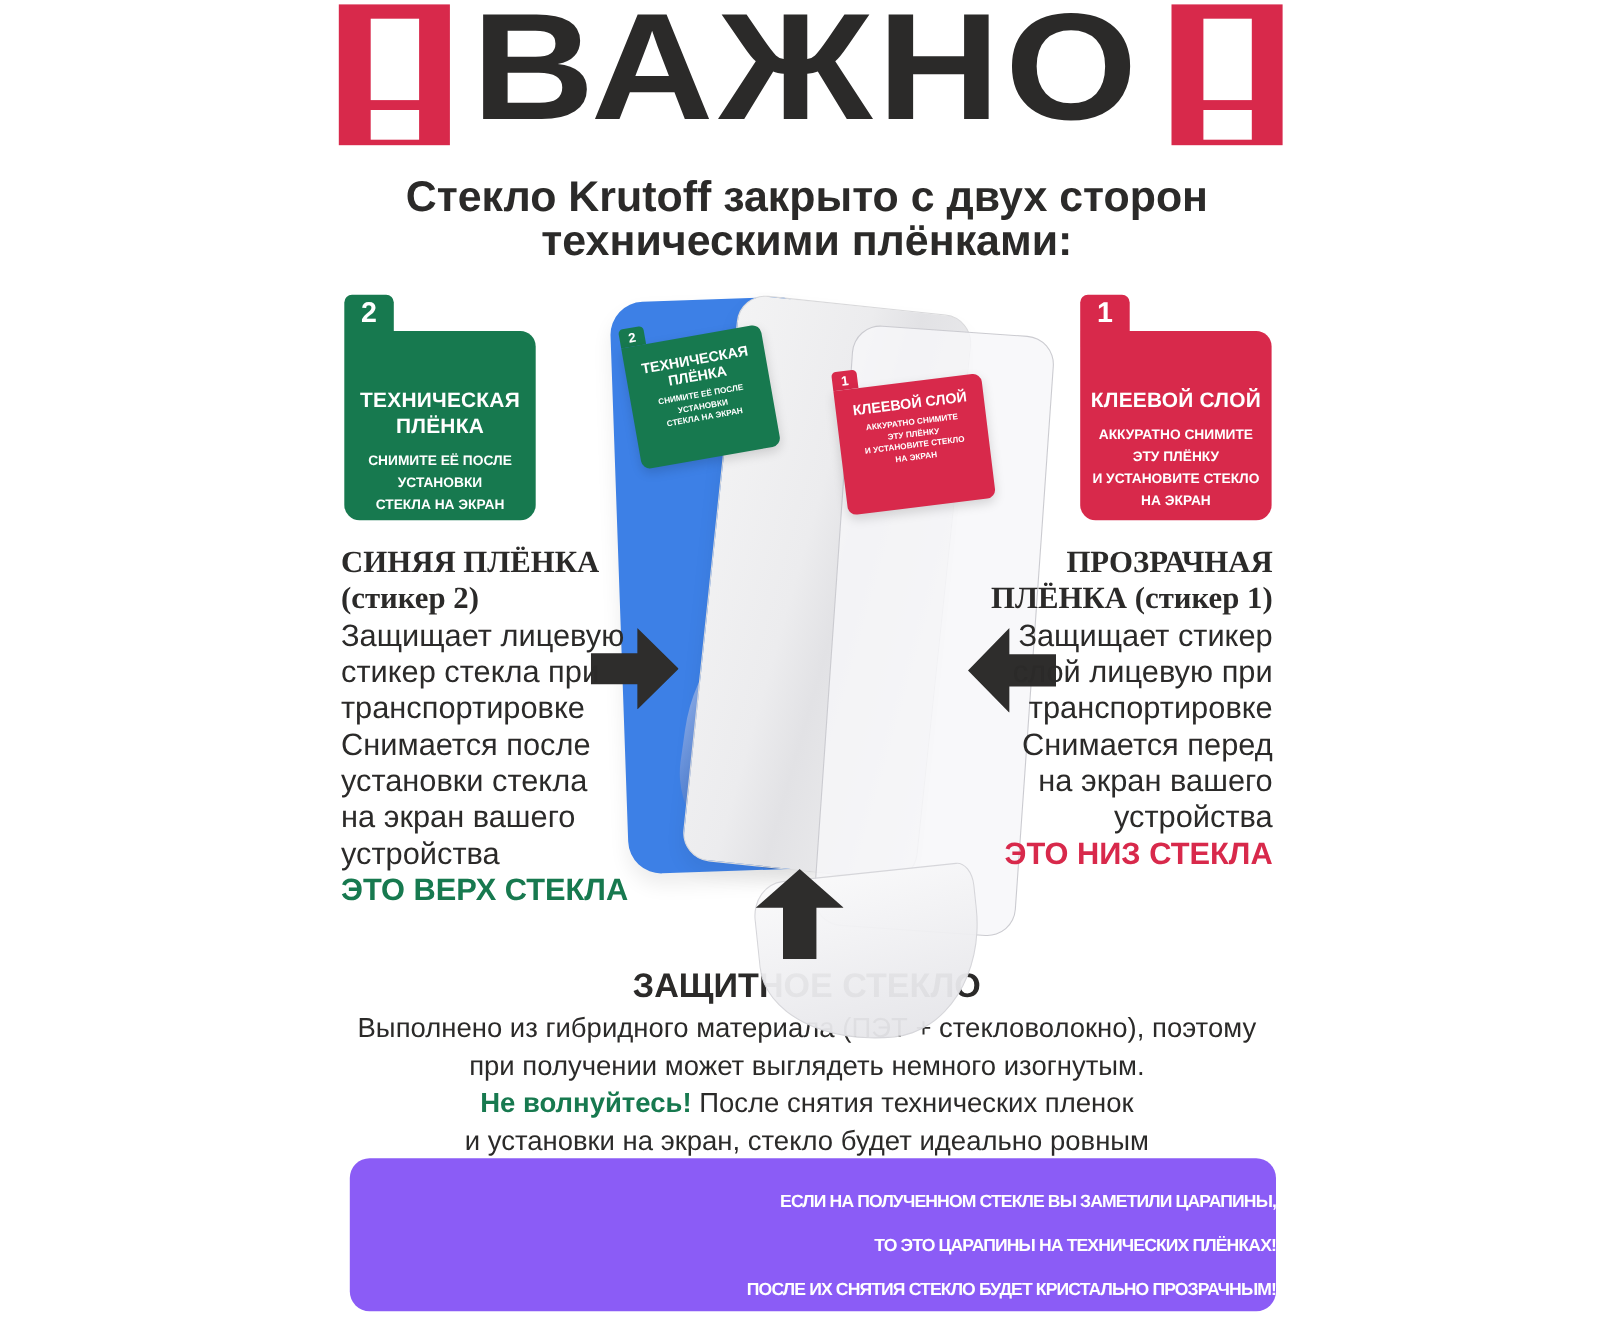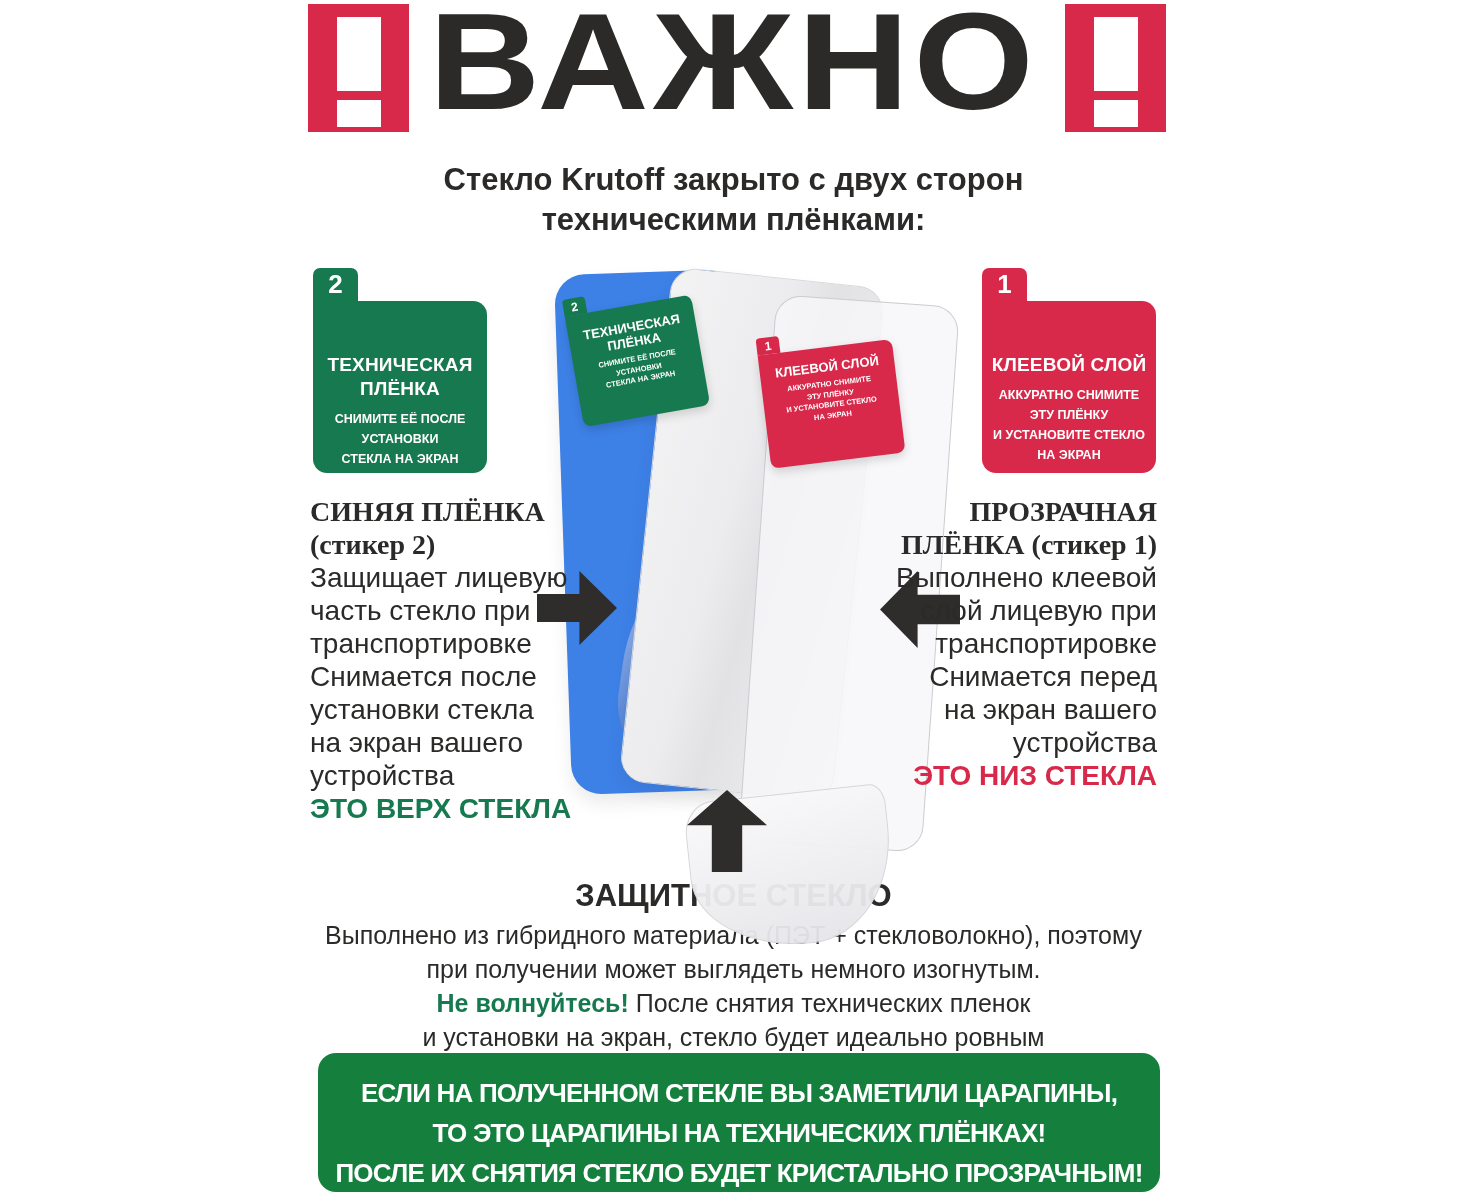--- a/index.html
+++ b/index.html
@@ -17,21 +17,21 @@
   }
   .excl-left{left:308px;}
   .excl-right{left:1065px;}
   .excl-bar{width:44px;height:74px;background:#ffffff;margin-top:13px;}
   .excl-dot{width:44px;height:27px;background:#ffffff;margin-top:9px;}
   .big-title{
     left:0;top:-14px;width:1467px;text-align:center;
     font-size:138px;font-weight:bold;letter-spacing:4px;line-height:150px;
     color:#2b2a29;transform:scaleX(1.12);transform-origin:center;
   }
-  .subtitle{left:0;top:160px;width:1467px;text-align:center;font-size:31px;font-weight:bold;line-height:40px;color:#2b2a29;}
+  .subtitle{left:0;top:160px;width:1467px;text-align:center;font-size:39px;font-weight:bold;line-height:40px;color:#2b2a29;}
 
   
   .sticker{position:absolute;}
   .sticker .tab{
     width:45px;height:33px;border-radius:7px 7px 0 0;color:#fff;font-weight:bold;font-size:26px;
     display:flex;align-items:center;justify-content:center;
   }
   .sticker .card{
     width:174px;height:172px;border-radius:0 14px 14px 14px;color:#fff;text-align:center;
     box-sizing:border-box;padding:52px 6px 0 6px;
@@ -110,22 +110,22 @@
   .footer-green{color:#17794f;font-weight:bold;}
   .footer-red{color:#d8294b;font-weight:bold;}
 
   
   .glass-title{left:0;top:878px;width:1467px;text-align:center;font-size:31px;font-weight:bold;}
   .glass-par{left:0;top:918px;width:1467px;text-align:center;font-size:25px;line-height:34px;}
   .glass-par .hl{color:#17794f;font-weight:bold;}
 
   
   .banner{
-    left:318px;top:1053px;width:842px;height:139px;background:#15803d;border-radius:18px;
-    color:#fff;text-align:center;font-weight:bold;font-size:26px;letter-spacing:-0.8px;
+    left:318px;top:1053px;width:842px;height:139px;background:#8b5cf6;border-radius:18px;
+    color:#fff;text-align:right;font-weight:bold;font-size:16px;letter-spacing:-0.8px;
     line-height:40px;box-sizing:border-box;padding-top:20px;z-index:9;
   }
   .banner .line{white-space:nowrap;}
 </style>
 </head>
 <body>
 
 <div class="page">
 
   <div class="excl-block excl-left" aria-label="!">
@@ -201,35 +201,35 @@
   </div>
 
   <div class="arrow arrow-right"></div>
   <div class="arrow arrow-left"></div>
   <div class="arrow arrow-up"></div>
 
   <div class="side-text left-text">
     <div class="line b">СИНЯЯ ПЛЁНКА</div>
     <div class="line b">(стикер 2)</div>
     <div class="line">Защищает лицевую</div>
-    <div class="line">часть стекло при</div>
+    <div class="line">стикер стекла при</div>
     <div class="line">транспортировке</div>
     <div class="para2">
       <div class="line">Снимается после</div>
       <div class="line">установки стекла</div>
       <div class="line">на экран вашего</div>
       <div class="line">устройства</div>
     </div>
     <div class="line footer-green">ЭТО ВЕРХ СТЕКЛА</div>
   </div>
 
   <div class="side-text right-text">
     <div class="line b">ПРОЗРАЧНАЯ</div>
     <div class="line b">ПЛЁНКА (стикер 1)</div>
-    <div class="line">Выполнено клеевой</div>
+    <div class="line">Защищает стикер</div>
     <div class="line">слой лицевую при</div>
     <div class="line">транспортировке</div>
     <div class="para2">
       <div class="line">Снимается перед</div>
       <div class="line">на экран вашего</div>
       <div class="line">устройства</div>
     </div>
     <div class="line footer-red">ЭТО НИЗ СТЕКЛА</div>
   </div>
 

